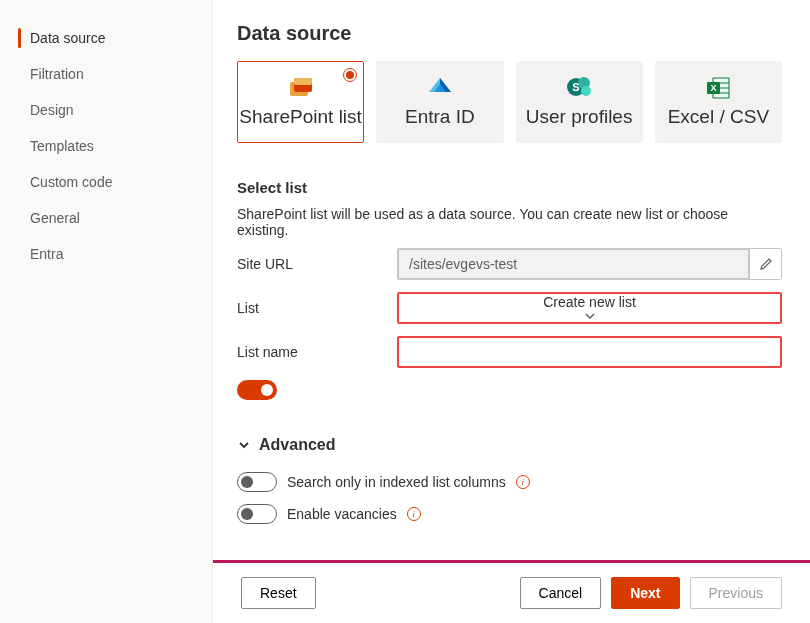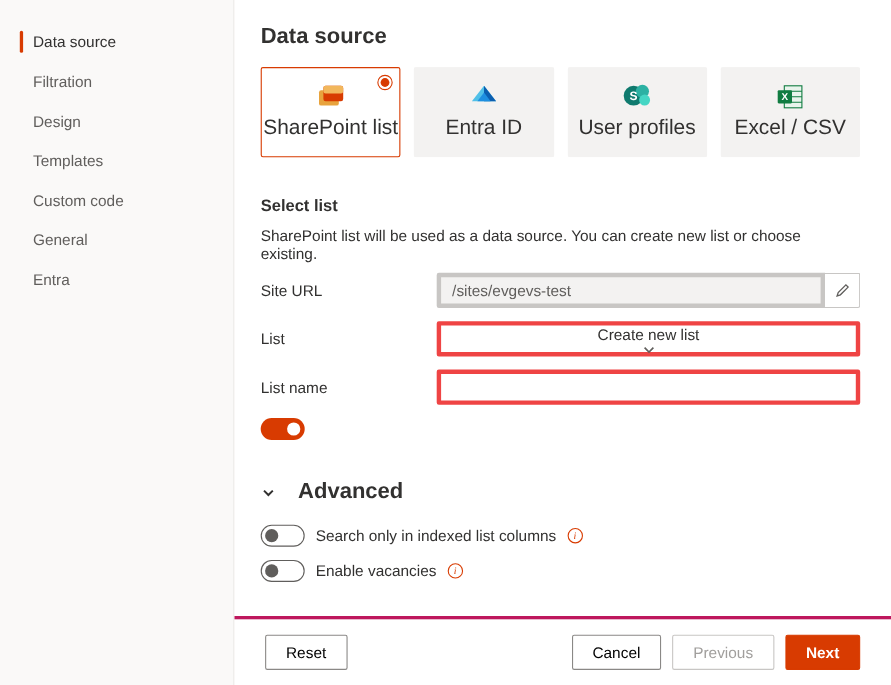--- a/index.html
+++ b/index.html
@@ -120,21 +120,21 @@
     font-size: 14px;
     color: #323130;
   }
   .form-control {
     flex: 1;
     display: flex;
   }
   .text-input, .select-input {
     flex: 1;
     height: 32px;
-    border: 4px solid #ef4444;
+    border: 2px solid #ef4444;
     border-radius: 2px;
     padding: 0 10px;
     font-size: 14px;
     font-family: inherit;
     background: #fff;
   }
   .text-input[readonly] {
     background: #f3f2f1;
     color: #605e5c;
     border-color: #c8c6c4;
@@ -175,23 +175,23 @@
     width: 12px;
     height: 12px;
     border-radius: 50%;
     top: 4px;
   }
   .toggle.on .knob { background: #fff; right: 4px; }
   .toggle.off .knob { background: #605e5c; left: 3px; top: 3px; }
   .advanced-header {
     display: flex;
     align-items: center;
-    gap: 20px;
+    gap: 8px;
     font-weight: 600;
-    font-size: 20px;
+    font-size: 16px;
     margin: 36px 0 18px 0;
     cursor: pointer;
   }
   .adv-row {
     display: flex;
     align-items: center;
     gap: 10px;
     margin-bottom: 12px;
   }
   .adv-label {
@@ -382,17 +382,17 @@
         </div>
       <span class="adv-label">Enable vacancies</span>
       <span class="info-icon">i</span>
     </div>
   </div>
 
   <div class="footer">
     <button class="btn">Reset</button>
     <div class="footer-right">
       <button class="btn">Cancel</button>
+      <button class="btn primary">Next</button>
       <button class="btn disabled">Previous</button>
-      <button class="btn primary">Next</button>
     </div>
   </div>
 </div>
 
 </body></html>

